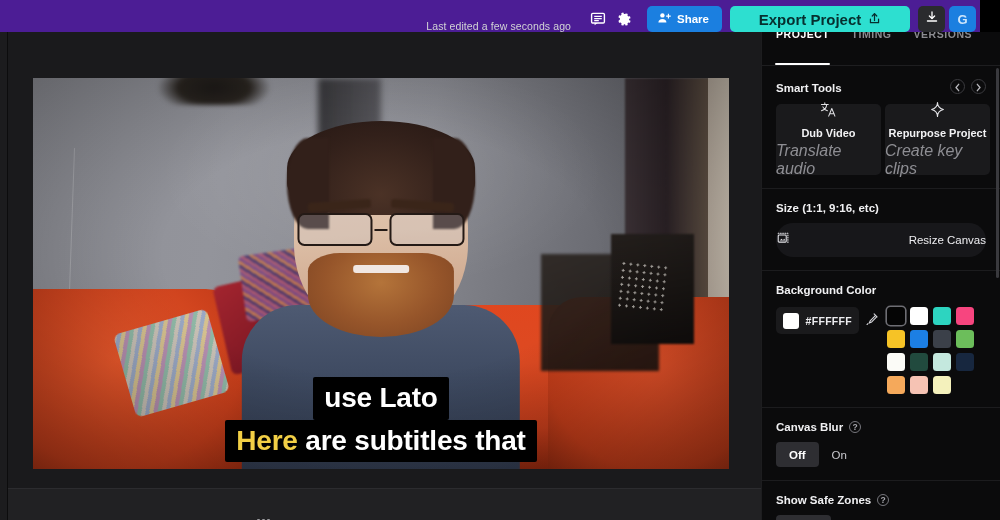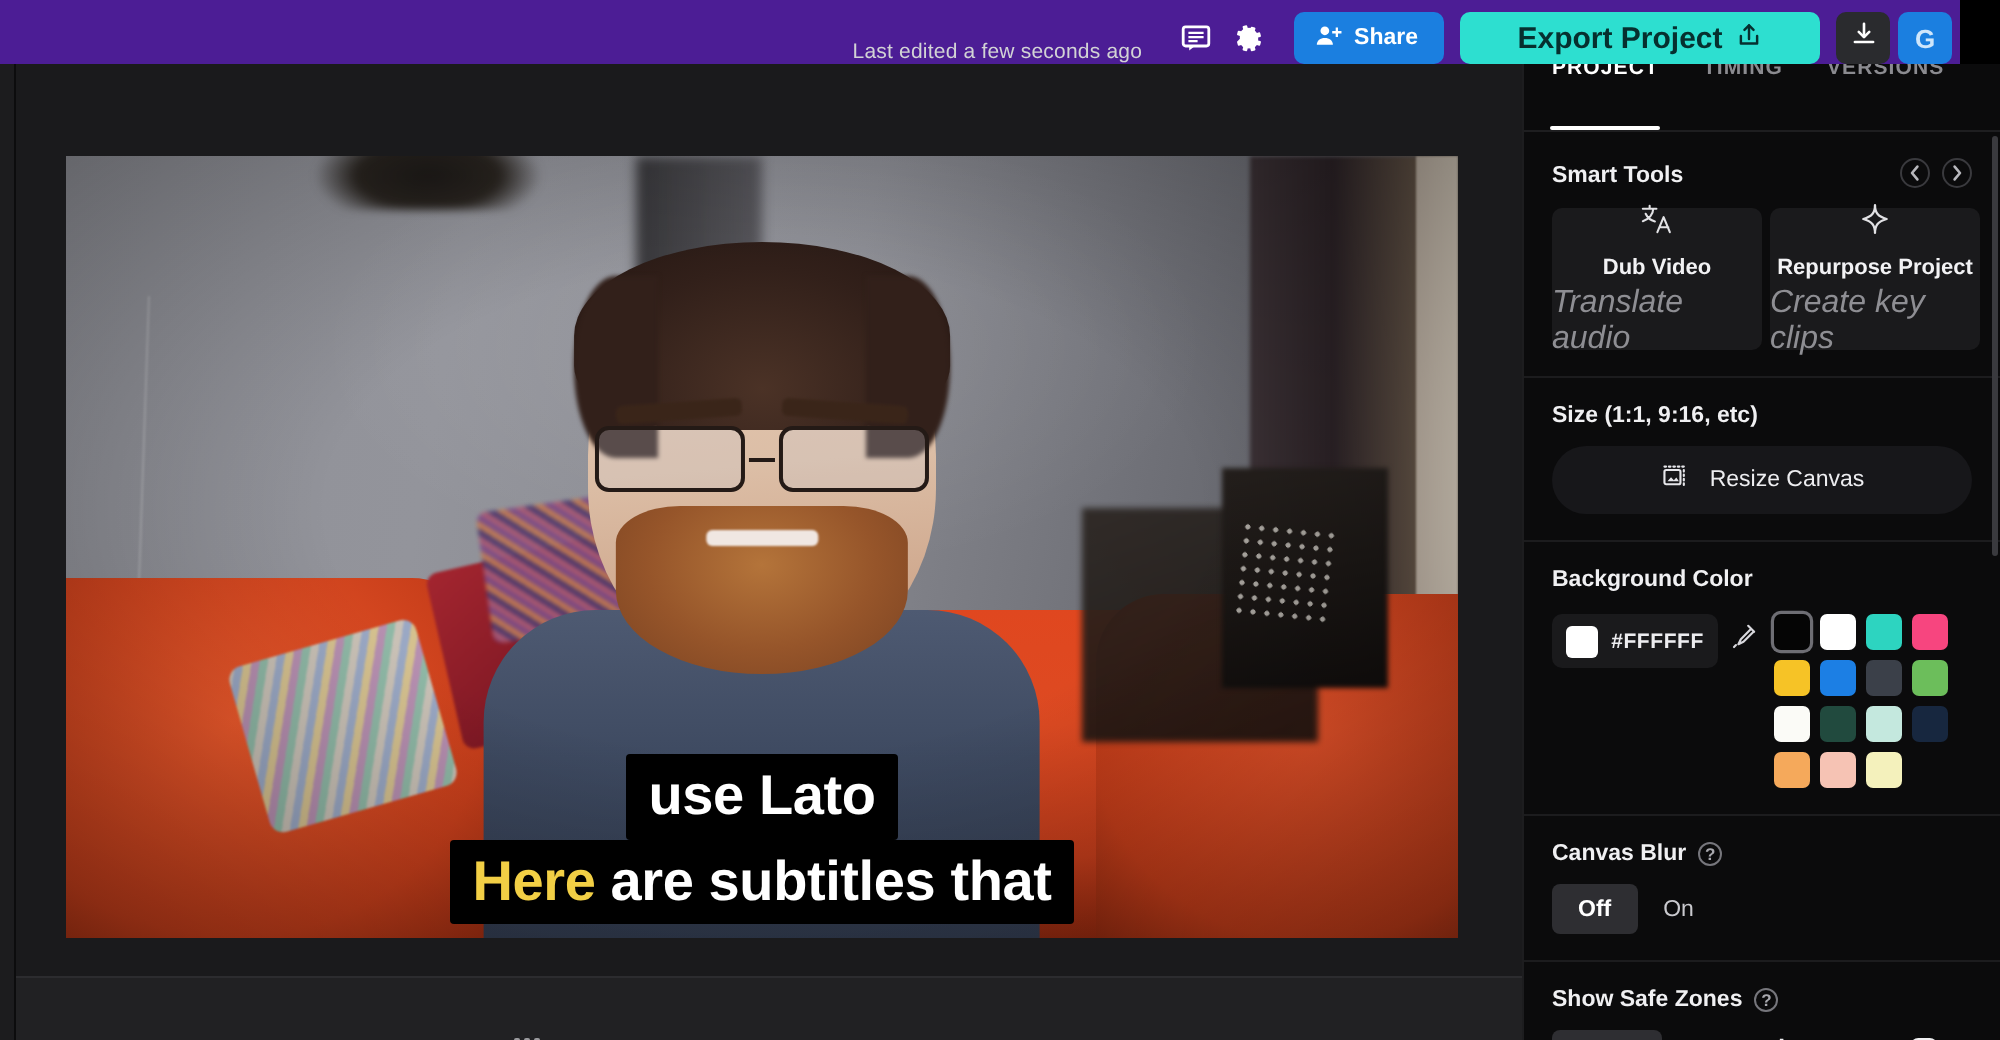--- a/index.html
+++ b/index.html
@@ -256,21 +256,21 @@
     gap:3px; cursor:pointer;
   }
   .card .ci{ color:#e2e2e5; margin-bottom:2px; }
   .card .ct{ font-size:11px; font-weight:700; color:#f2f2f4; }
   .card .cs{ font-size:16px; color:#8e8e93;font-style:italic; }
 
   .divider{ height:1px; background:#1c1c1e; margin:13px 0 0 0; }
 
   .resize-btn{
     margin-top:9px; height:34px; background:#17171a; border-radius:17px;
-    display:flex; align-items:center; justify-content:center; gap:9px; cursor:pointer;
+    display:flex; align-items:center; justify-content:space-between; gap:9px; cursor:pointer;
   }
   .resize-btn span{ font-size:11.5px; color:#ededf0; font-weight:400; }
 
   .bg-row{ display:flex; align-items:flex-start; gap:0; margin-top:11px; }
   .hexbox{
     width:83px; height:27px; background:#1a1a1c; border-radius:5px;
     display:flex; align-items:center; gap:7px; padding:0 7px; cursor:pointer;
   }
   .hex-sw{ width:16px; height:16px; background:#fff; border-radius:3px; }
   .hex-val{ font-size:10.5px; color:#ededf0; letter-spacing:.3px; font-weight:700; }

